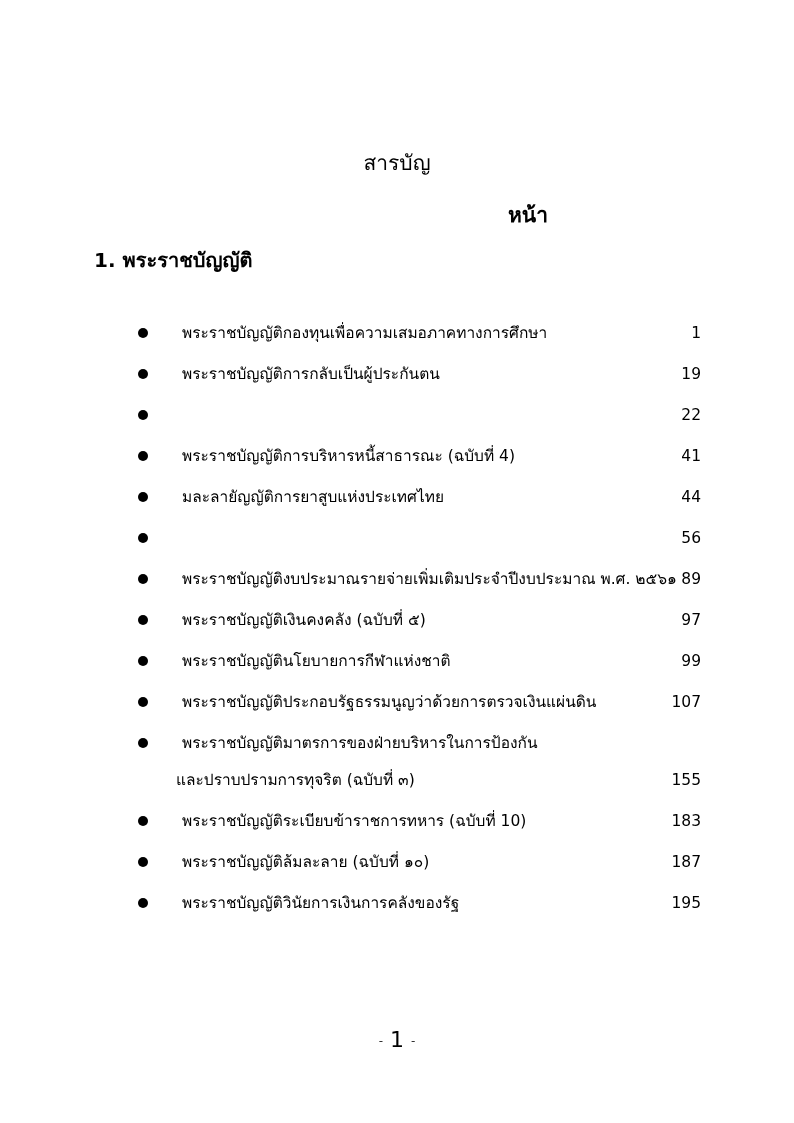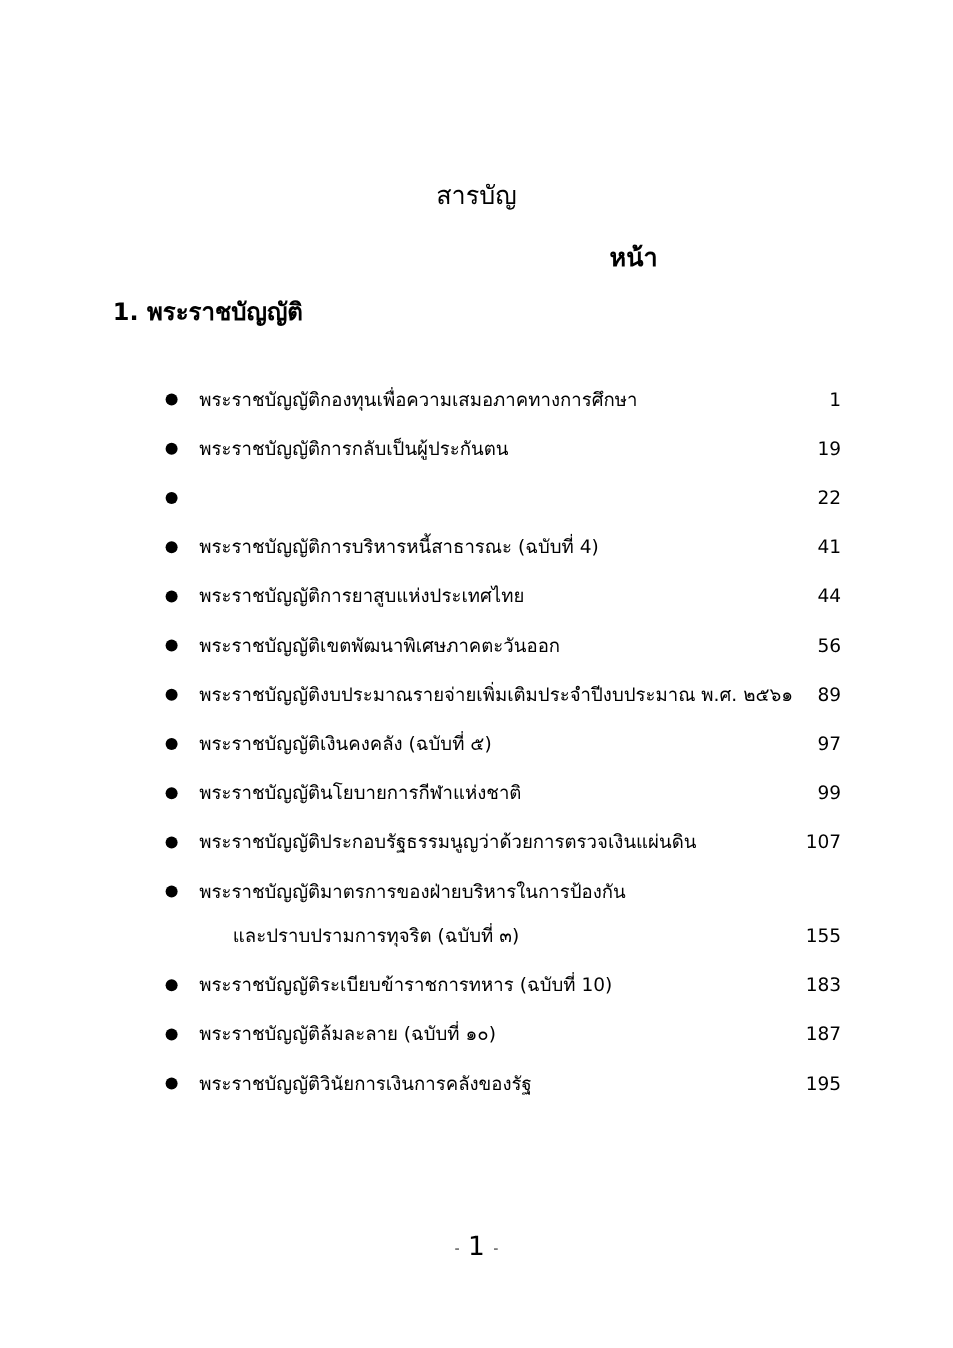--- a/index.html
+++ b/index.html
@@ -70,26 +70,26 @@
       position: absolute;
       left: 0;
       top: 15px;
       width: 10px;
       height: 10px;
       border-radius: 50%;
       background: #000000;
     }
     .toc-text {
       position: absolute;
-      left: 28px;
+      left: 44px;
       top: 0;
     }
     .toc-text2 {
       position: absolute;
-      left: 56px;
+      left: 38px;
       top: 37px;
     }
     .toc-page {
       position: absolute;
       right: 0;
       top: 0;
     }
     .toc-item.multi .toc-page {
       top: 37px;
     }
@@ -137,26 +137,25 @@
       <span class="bullet"></span>
       <span class="toc-page">22</span>
     </li>
     <li class="toc-item">
       <span class="bullet"></span>
       <span class="toc-text">พระราชบัญญัติการบริหารหนี้สาธารณะ (ฉบับที่ 4)</span>
       <span class="toc-page">41</span>
     </li>
     <li class="toc-item">
       <span class="bullet"></span>
-      <span class="toc-text">พระราชบัญญัติการยาสูบแห่งประเทศไทย</span>
+      <span class="toc-text">มละลายัญญัติการยาสูบแห่งประเทศไทย</span>
       <span class="toc-page">44</span>
     </li>
     <li class="toc-item">
       <span class="bullet"></span>
-      <span class="toc-text">พระราชบัญญัติเขตพัฒนาพิเศษภาคตะวันออก</span>
       <span class="toc-page">56</span>
     </li>
     <li class="toc-item">
       <span class="bullet"></span>
       <span class="toc-text">พระราชบัญญัติงบประมาณรายจ่ายเพิ่มเติมประจำปีงบประมาณ พ.ศ. ๒๕๖๑</span>
       <span class="toc-page">89</span>
     </li>
     <li class="toc-item">
       <span class="bullet"></span>
       <span class="toc-text">พระราชบัญญัติเงินคงคลัง (ฉบับที่ ๕)</span>

